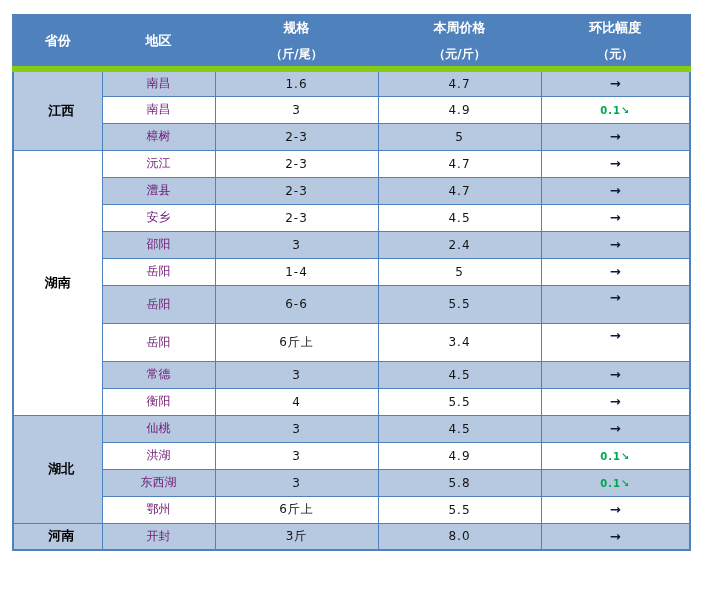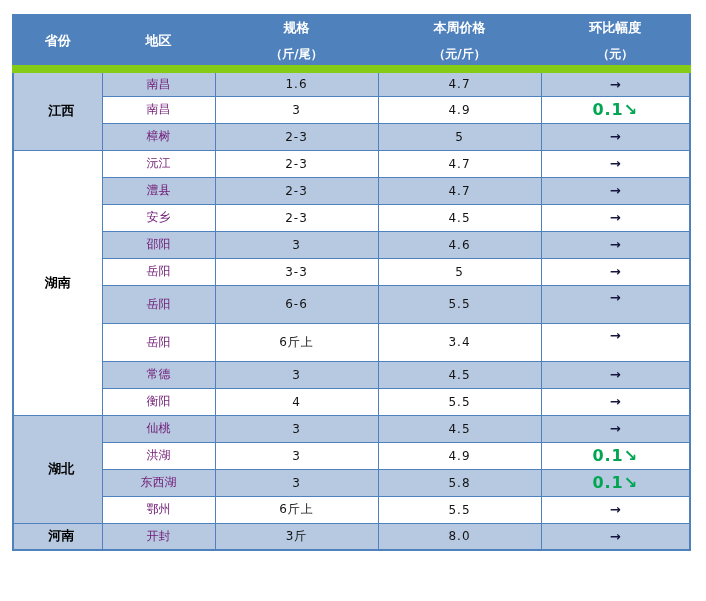--- a/index.html
+++ b/index.html
@@ -30,21 +30,21 @@
   col.c-price{width:163px;}
   col.c-change{width:149px;}
 
   thead tr{height:54px;}
   thead th{
     background:var(--header-bg);
     color:#FFFFFF;
     font-size:13px;font-weight:bold;
     text-align:center;vertical-align:middle;
     border:1px solid var(--header-bg);
-    border-bottom:8px solid #84cc16;
+    border-bottom:6px solid #84cc16;
     padding:0;
   }
   thead th .h2{margin-top:9px;font-size:12px;}
 
   tbody td{
     border:1px solid var(--border);
     text-align:center;vertical-align:middle;
     font-size:12px;padding:0;
     height:27px;
     background:var(--plain-bg);
@@ -53,21 +53,21 @@
   tbody tr.band td{background:var(--band-bg);}
   td.province.band-cell{background:var(--band-bg);padding-left:7px;}
   td.province.plain-cell{background:var(--plain-bg);}
   td.province{font-weight:bold;font-size:13px;color:#000;}
   td.region{color:#701a75;}
   td.spec,td.price{color:var(--text);letter-spacing:1px;}
   td.change .flat{
     color:var(--arrow);font-size:13px;font-weight:bold;letter-spacing:0;
   }
   td.change .down{
-    color:var(--green);font-weight:bold;font-size:16px;letter-spacing:1px;text-align:right;
+    color:var(--green);font-weight:bold;font-size:10px;letter-spacing:1px;text-align:right;
   }
   td.change.arrow-top{vertical-align:top;}
   td.change.arrow-top .flat{display:inline-block;margin-top:4px;}
 </style>
 </head>
 <body>
 
 <div class="page">
   <table class="price-table">
     <colgroup>
@@ -134,26 +134,26 @@
         </tr>
         <tr class="plain">
           <td class="region">安乡</td>
           <td class="spec">2-3</td>
           <td class="price">4.5</td>
           <td class="change"><span class="flat">→</span></td>
         </tr>
         <tr class="band">
           <td class="region">邵阳</td>
           <td class="spec">3</td>
-          <td class="price">4.6</td>
+          <td class="price">2.4</td>
           <td class="change"><span class="flat">→</span></td>
         </tr>
         <tr class="plain">
           <td class="region">岳阳</td>
-          <td class="spec">3-3</td>
+          <td class="spec">1-4</td>
           <td class="price">5</td>
           <td class="change"><span class="flat">→</span></td>
         </tr>
         <tr class="band tall">
           <td class="region">岳阳</td>
           <td class="spec">6-6</td>
           <td class="price">5.5</td>
           <td class="change arrow-top"><span class="flat">→</span></td>
         </tr>
         <tr class="plain tall">

